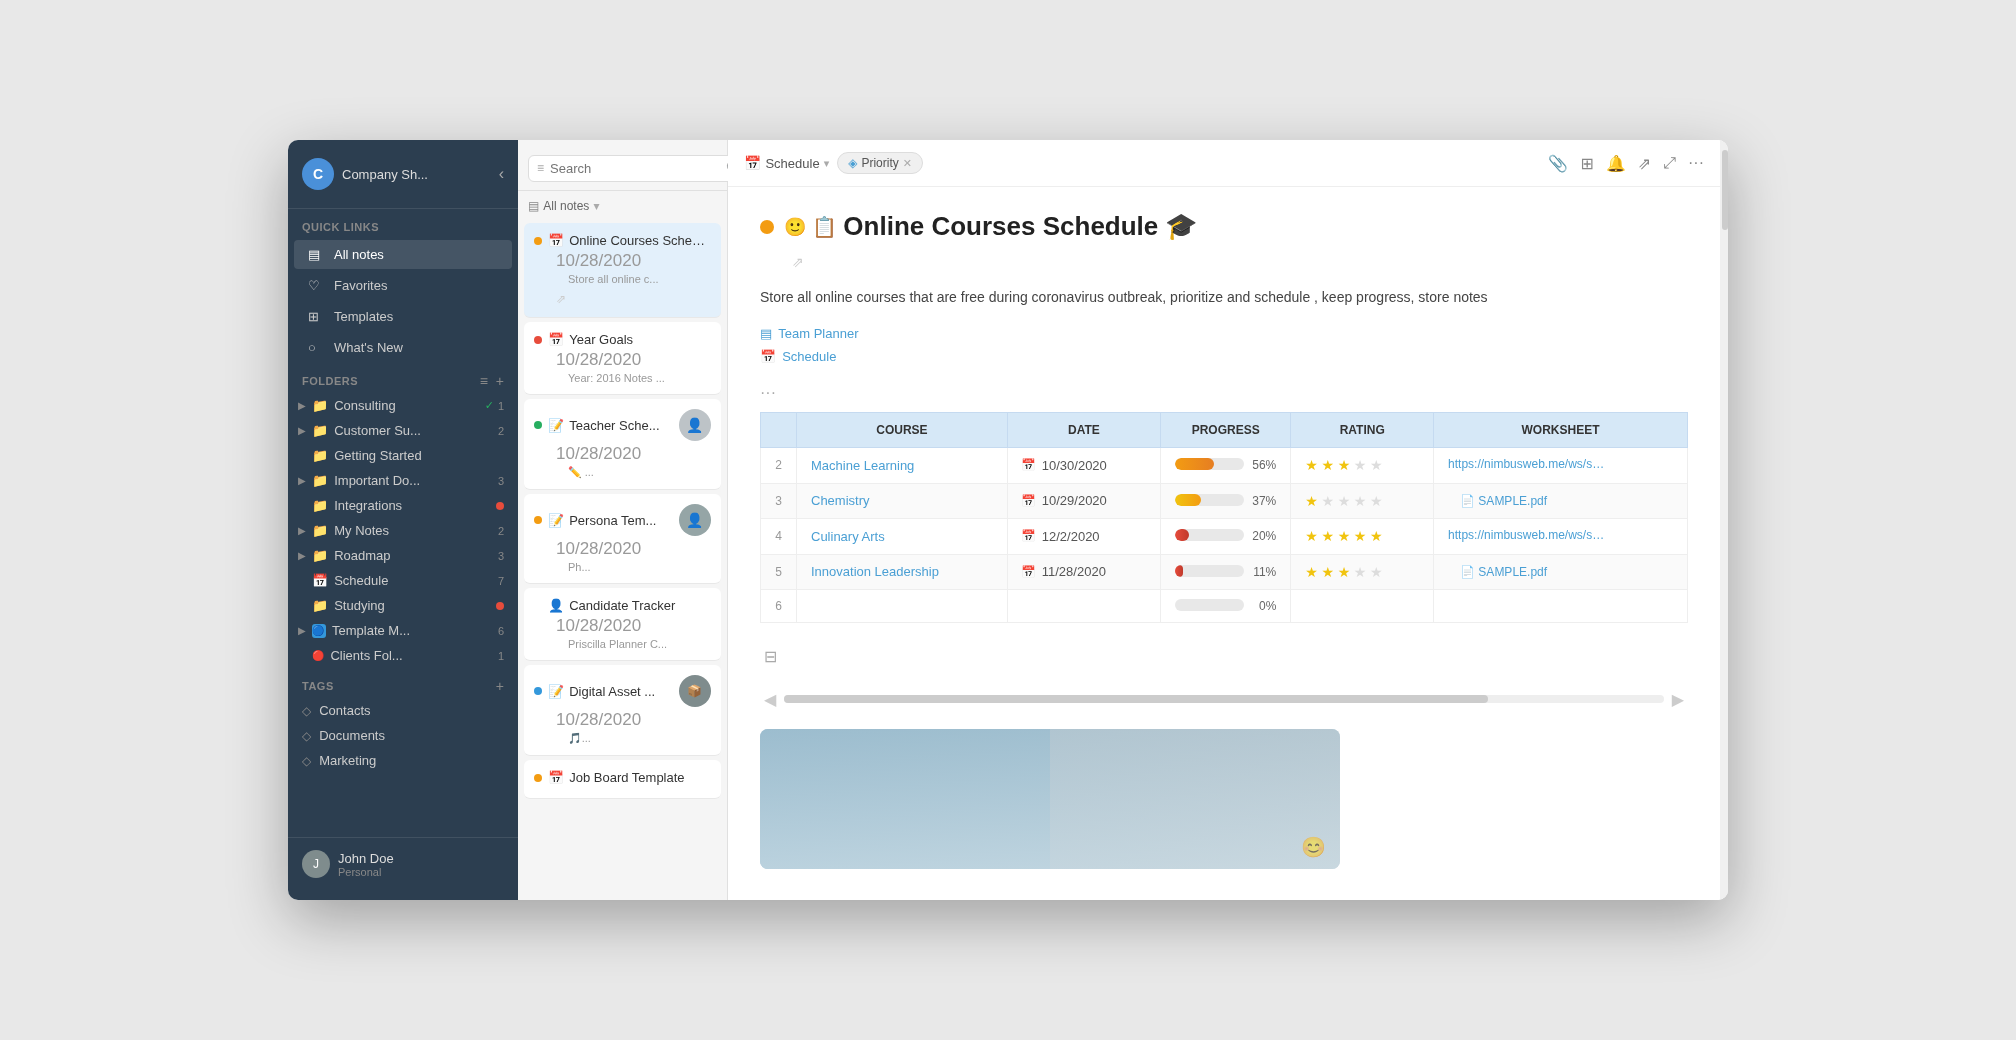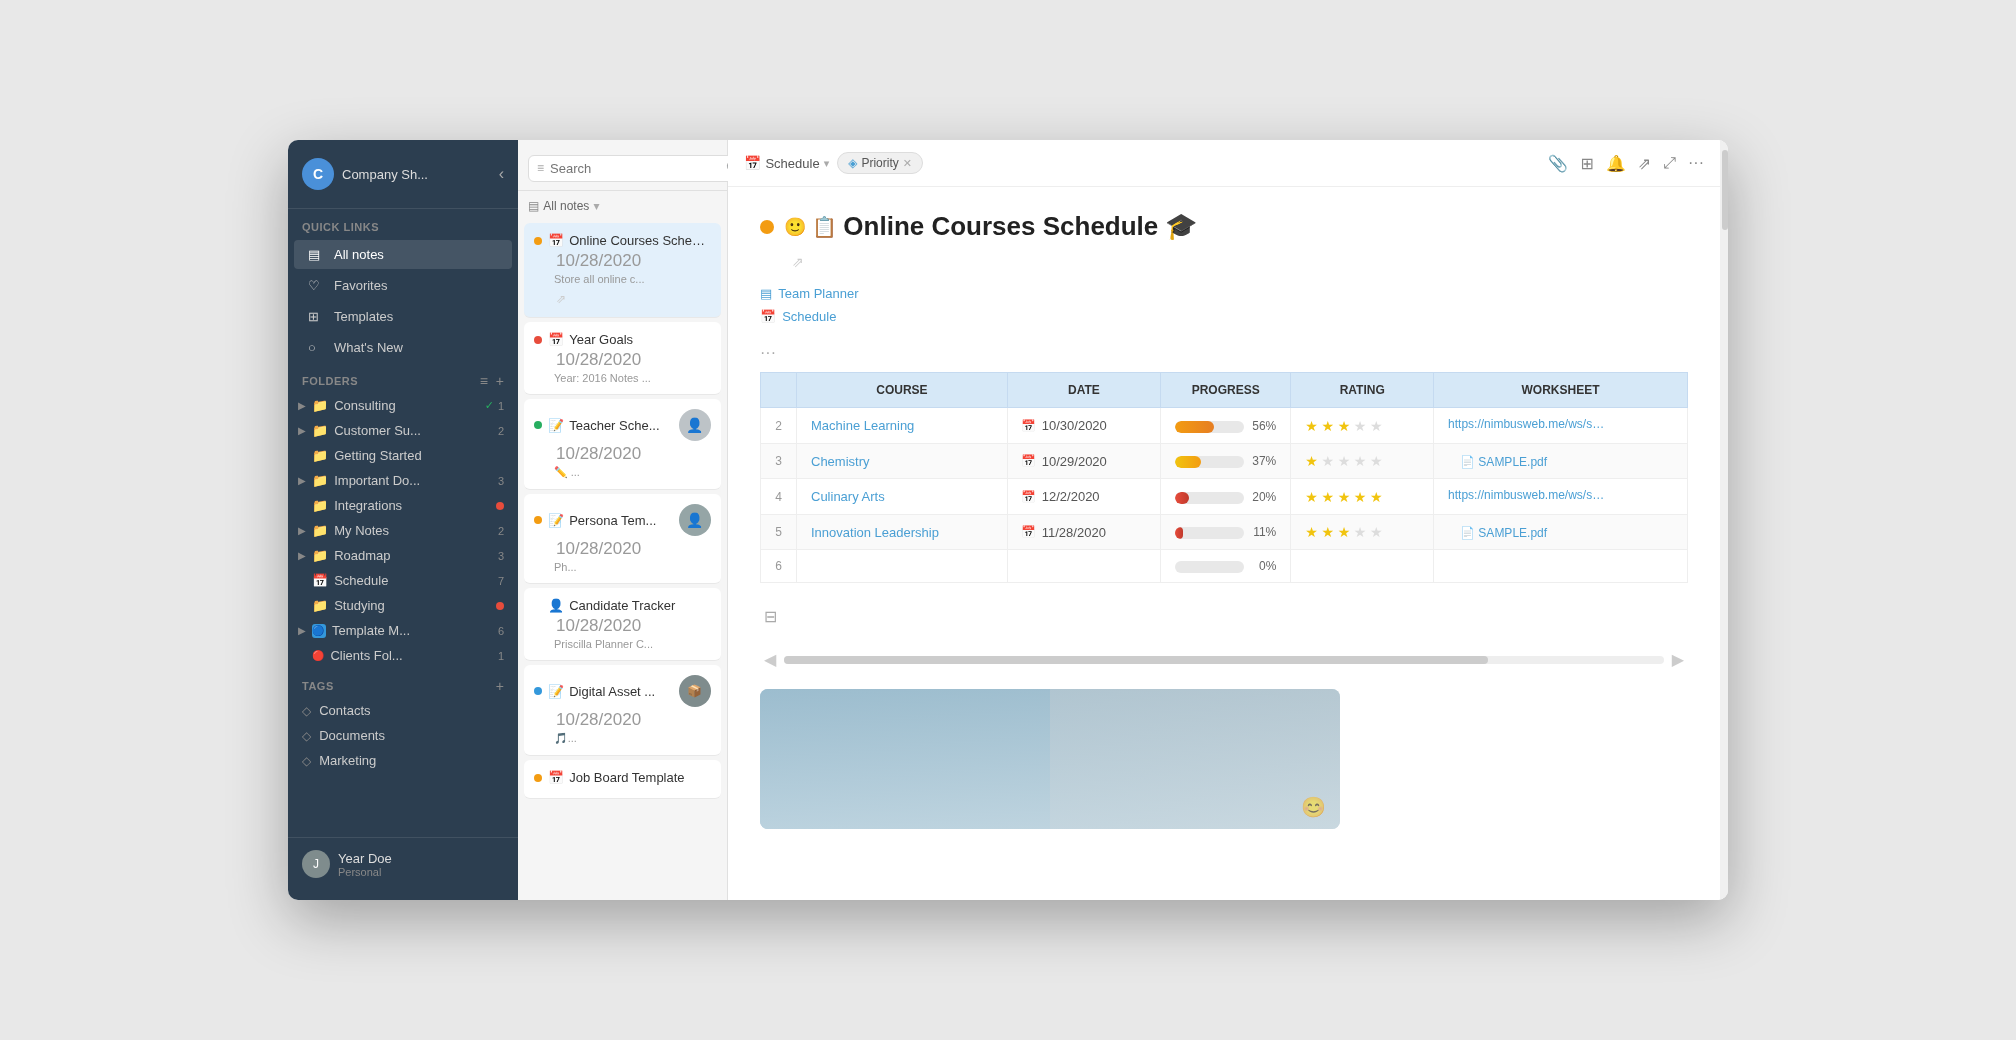--- a/index.html
+++ b/index.html
@@ -208,21 +208,21 @@
       align-items: center;
       margin-bottom: 3px;
     }
     .note-dot { width: 8px; height: 8px; border-radius: 50%; margin-right: 6px; flex-shrink: 0; }
     .dot-orange { background: #f39c12; }
     .dot-red { background: #e74c3c; }
     .dot-green { background: #27ae60; }
     .note-icon { margin-right: 5px; font-size: 13px; }
     .note-title { font-size: 13px; font-weight: 500; color: #333; flex: 1; white-space: nowrap; overflow: hidden; text-overflow: ellipsis; }
     .note-date { font-size: 17px; color: #999; margin-left: 22px; margin-bottom: 2px; }
-    .note-preview { font-size: 11px; color: #999; margin-left: 20px; white-space: nowrap; overflow: hidden; text-overflow: ellipsis; }
+    .note-preview { font-size: 11px; color: #999; margin-left: 34px; white-space: nowrap; overflow: hidden; text-overflow: ellipsis; }
     .note-avatar-placeholder {
       width: 36px; height: 36px; border-radius: 50%; background: #bdc3c7;
       display: flex; align-items: center; justify-content: center;
       font-size: 16px; color: #7f8c8d;
     }
 
     
     .main-content {
       flex: 1;
       display: flex;
@@ -342,21 +342,21 @@
       padding: 9px 14px;
       border: 1px solid #eee;
       color: #444;
       vertical-align: middle;
     }
     .course-table tr:nth-child(even) td { background: #fafafa; }
     .course-table td:first-child { text-align: center; color: #999; font-size: 12px; }
     .course-link { color: #4a9fd4; cursor: pointer; }
     .date-cell { display: flex; align-items: center; gap: 5px; color: #555; }
     .date-icon { font-size: 12px; color: #888; }
-    .progress-cell { display: flex; align-items: flex-end; }
+    .progress-cell { display: flex; align-items: flex-start; }
     .progress-bar-bg {
       flex: 1;
       height: 12px;
       background: #e8e8e8;
       border-radius: 6px;
       overflow: hidden;
     }
     .progress-bar-fill {
       height: 100%;
       border-radius: 6px;
@@ -541,21 +541,21 @@
       <span>Documents</span>
     </div>
     <div class="tag-item">
       <span class="tag-icon">◇</span>
       <span>Marketing</span>
     </div>
 
     <div class="sidebar-footer">
       <div class="user-avatar">J</div>
       <div class="user-info">
-        <div class="user-name">Year Doe</div>
+        <div class="user-name">John Doe</div>
         <div class="user-role">Personal</div>
       </div>
     </div>
   </div>
 
   <div class="notes-list-panel">
     <div class="notes-list-header">
       <div style="display:flex;align-items:center;gap:6px;">
         <div class="search-bar">
           <span class="search-filter-icon">≡</span>
@@ -675,20 +675,22 @@
         <span style="font-size:18px;margin-right:6px;">🙂</span>
         <span style="font-size:20px;margin-right:6px;">📋</span>
         <h1 class="note-main-title">Online Courses Schedule 🎓</h1>
       </div>
 
       <div class="note-actions-row">
 
         <span style="color:#ccc;font-size:14px;">⇗</span>
       </div>
 
+      <div class="note-description">Store all online courses that are free during coronavirus outbreak, prioritize and schedule , keep
+progress, store notes</div>
 
       <div class="note-links">
         <div class="note-link">
           <span class="note-link-icon">▤</span>
           <span>Team Planner</span>
         </div>
         <div class="note-link">
           <span class="note-link-icon">📅</span>
           <span>Schedule</span>
         </div>

